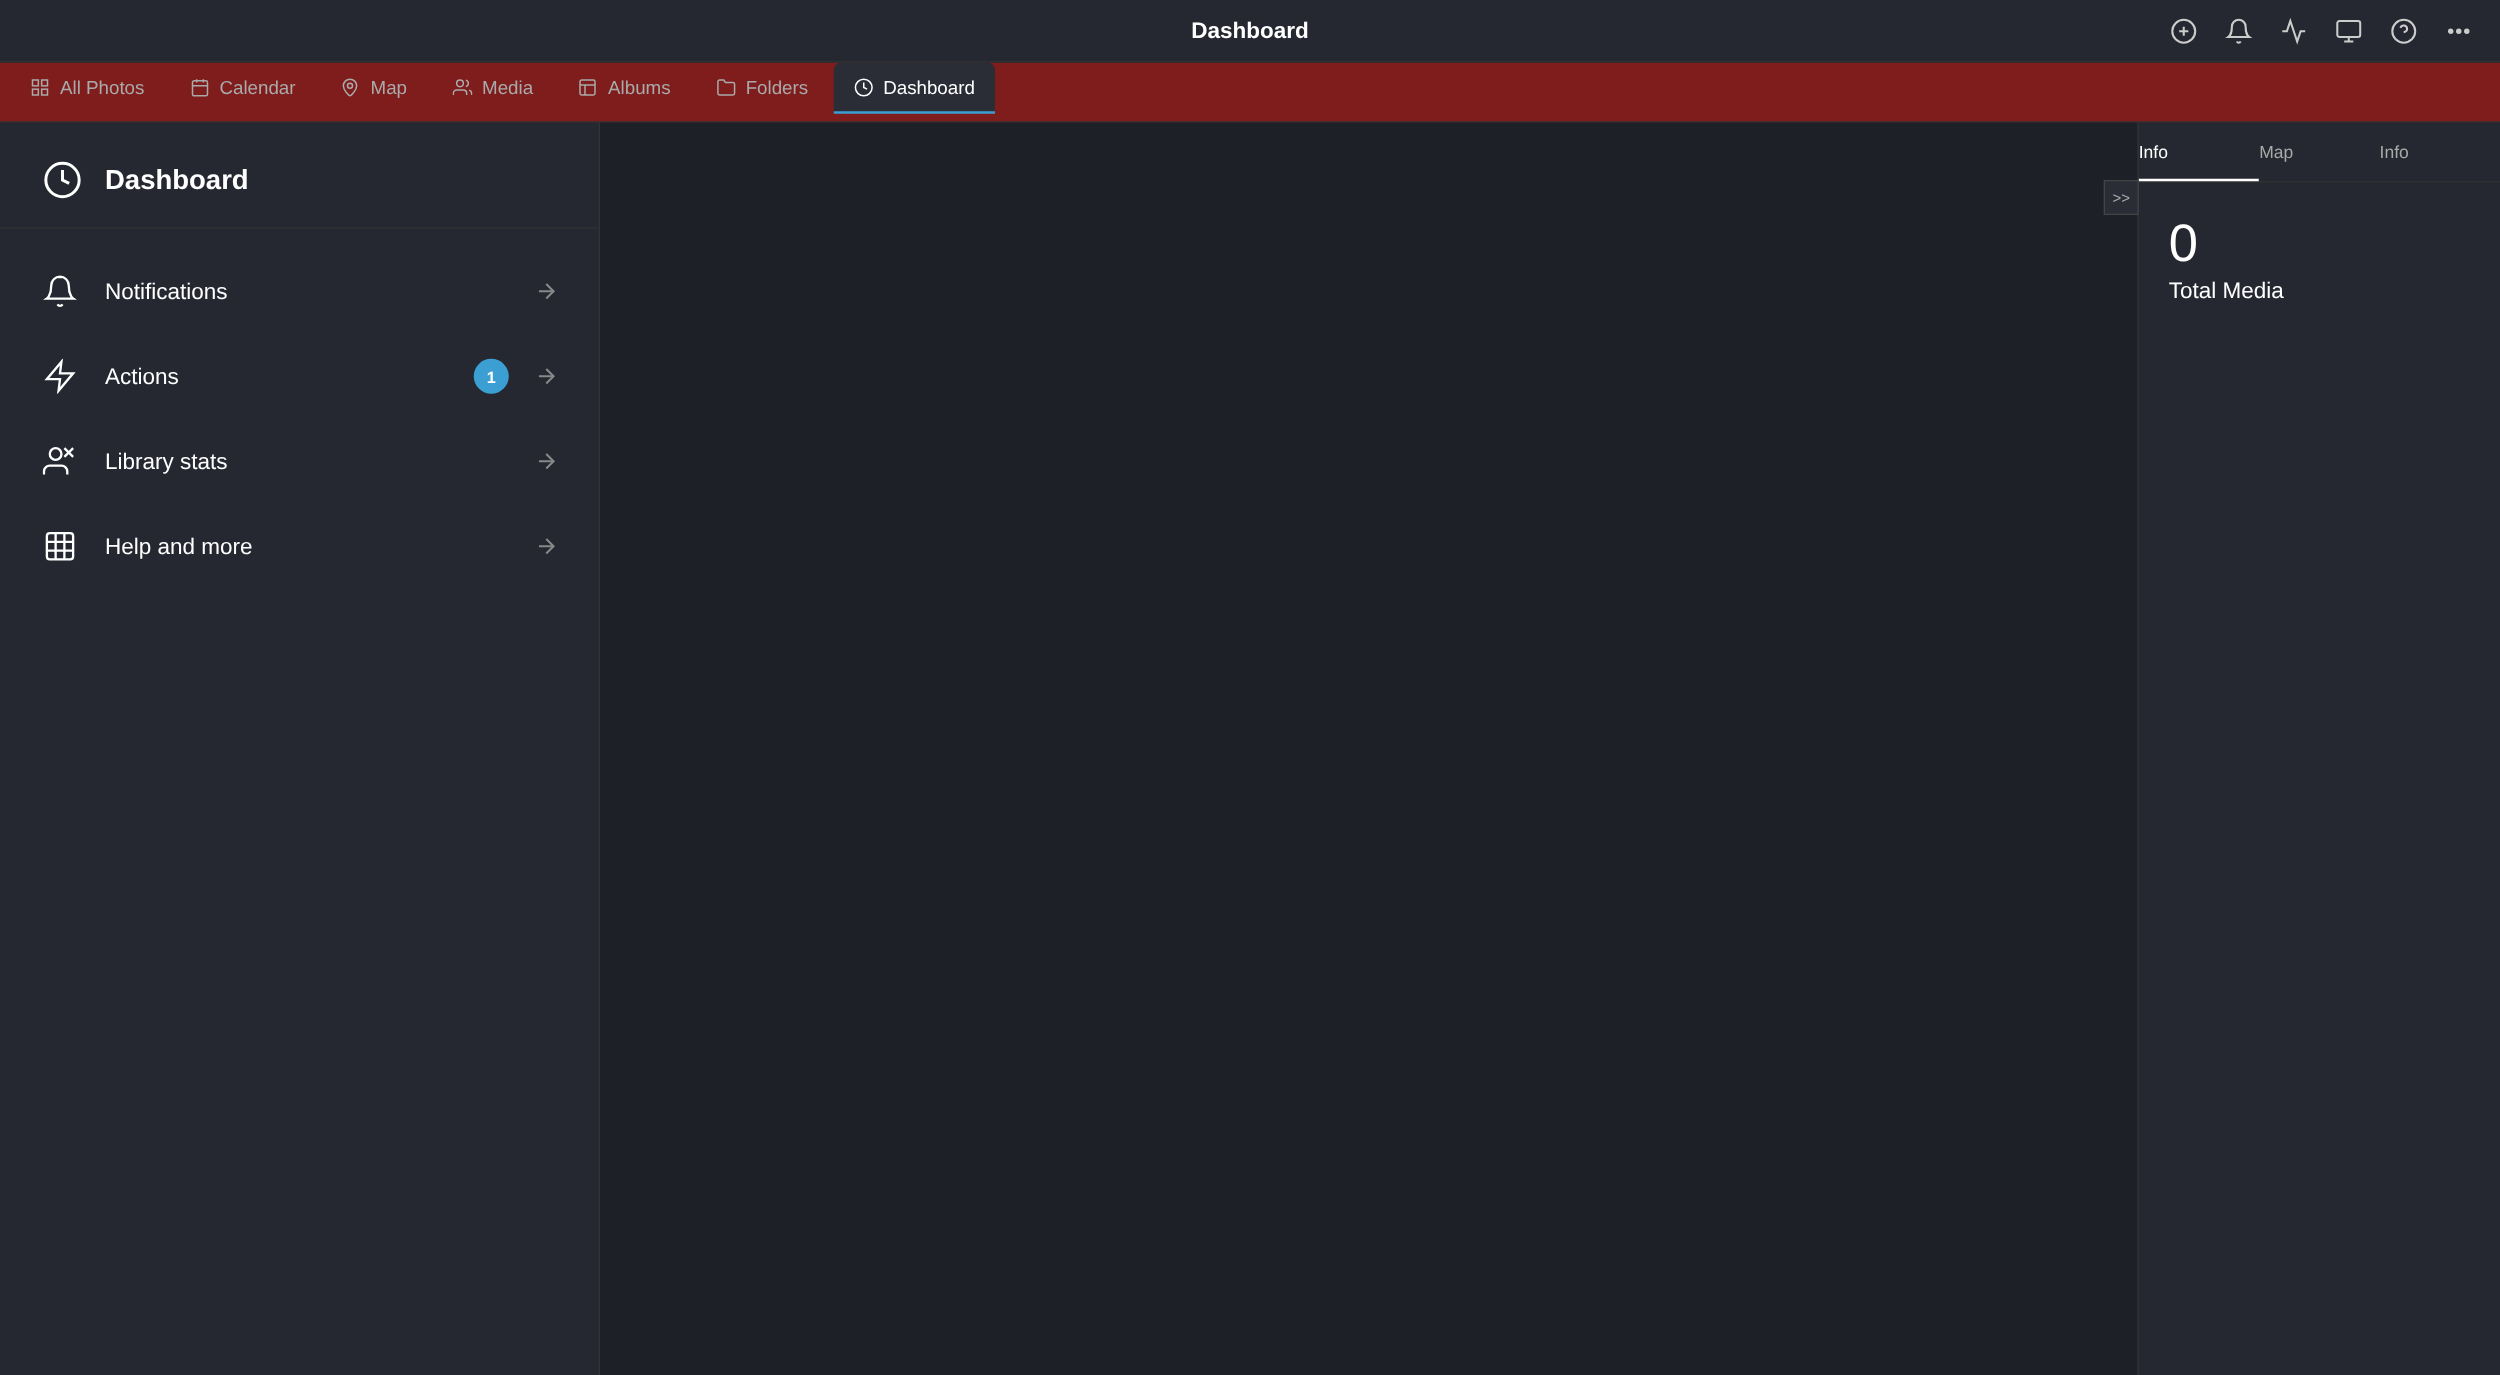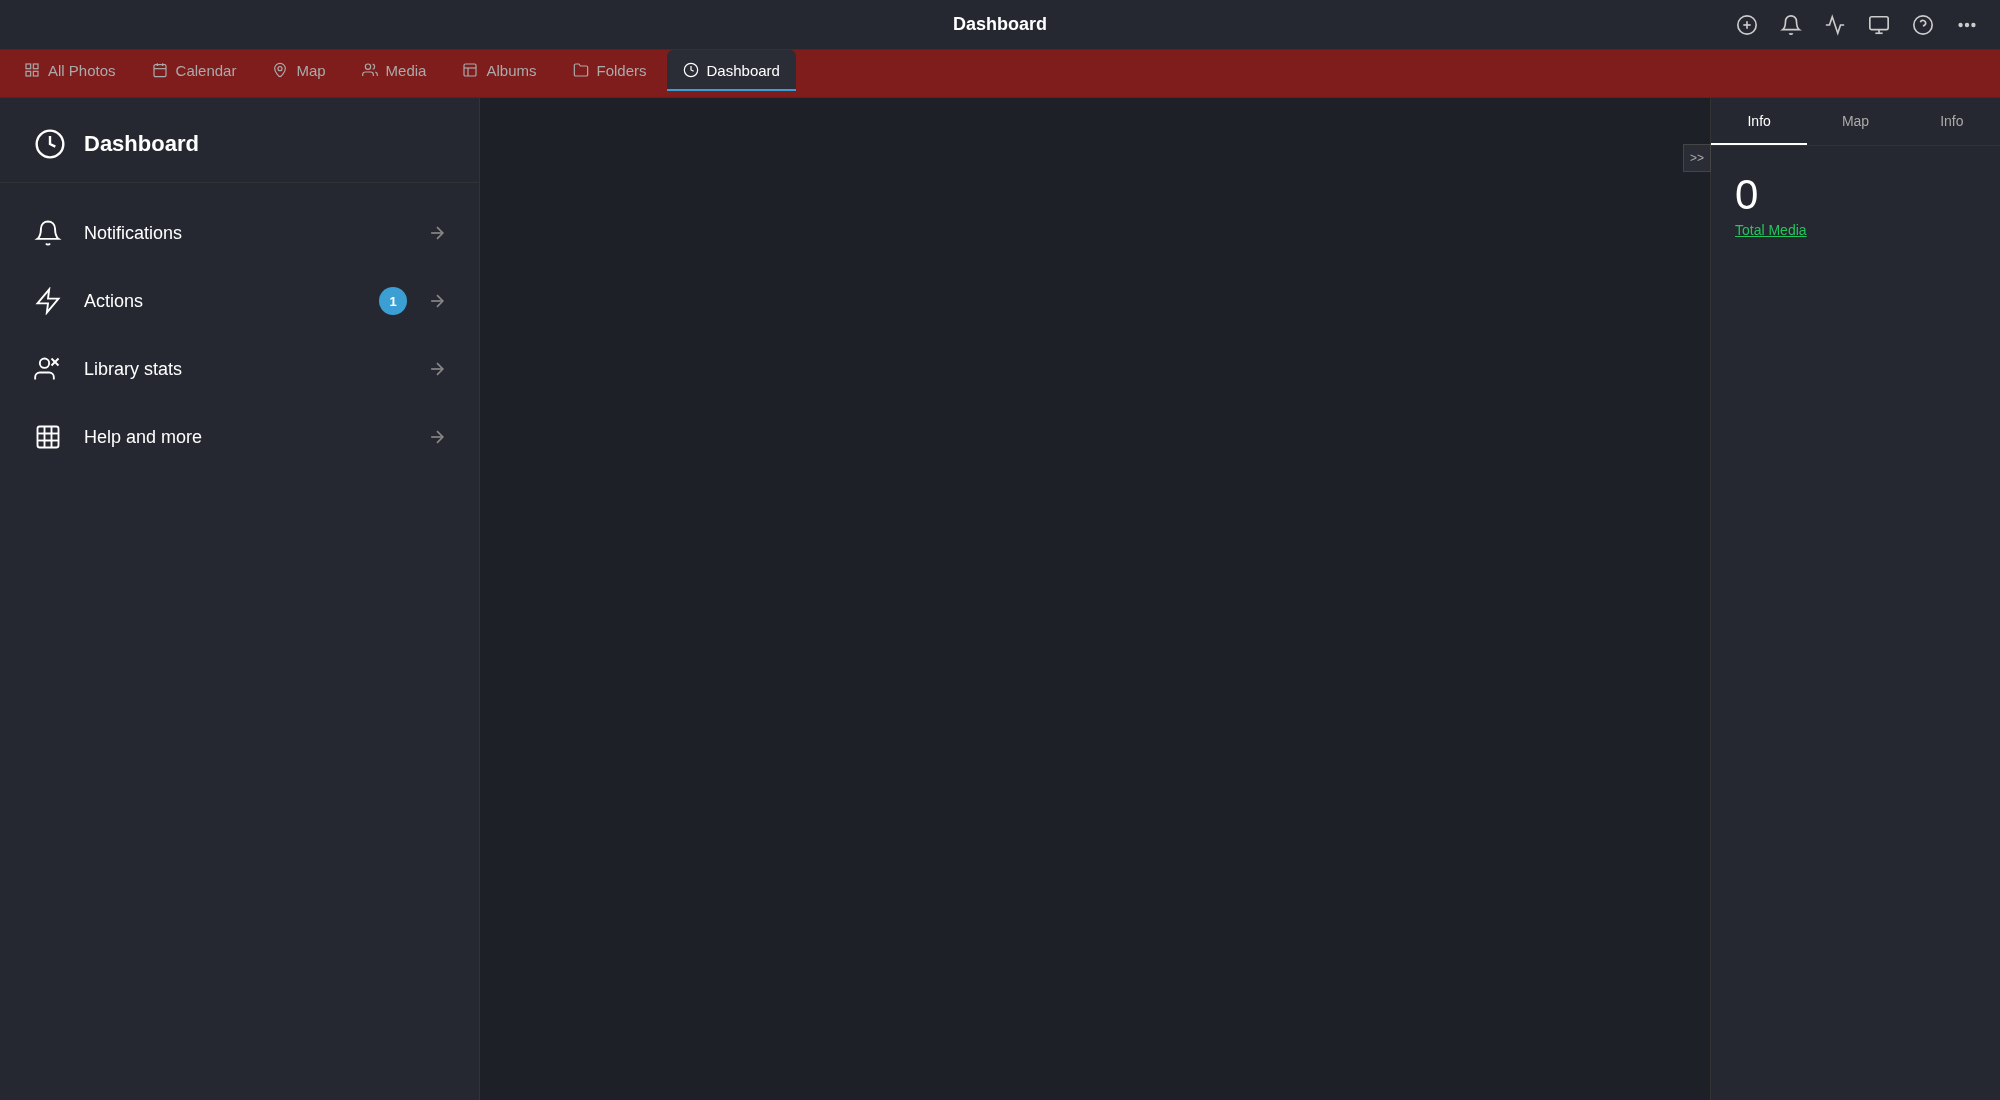--- a/index.html
+++ b/index.html
@@ -230,21 +230,21 @@
     .right-panel-tabs {
       display: flex;
       border-bottom: 1px solid #333;
       height: 48px;
     }
 
     .right-panel-tab {
       flex: 1;
       display: flex;
       align-items: center;
-      justify-content: center;
+      justify-content: flex-start;
       font-size: 14px;
       color: #aaa;
       cursor: pointer;
       border-bottom: 2px solid transparent;
     }
 
     .right-panel-tab.active {
       color: #fff;
       border-bottom-color: #fff;
     }
@@ -254,24 +254,23 @@
     }
 
     .stat-number {
       font-size: 42px;
       font-weight: 300;
       color: #fff;
       line-height: 1;
     }
 
     .stat-label {
-      font-size: 14px;
-      color: #22c55e;
+      font-size: 18px;
+      color: #ffffff;
       margin-top: 6px;
-      text-decoration: underline;
     }
   </style>
 </head>
 <body>
 
 <div class="title-bar">
   <span class="title-bar-title">Dashboard</span>
   <div class="title-bar-controls">
 
     <div class="title-bar-icon">

